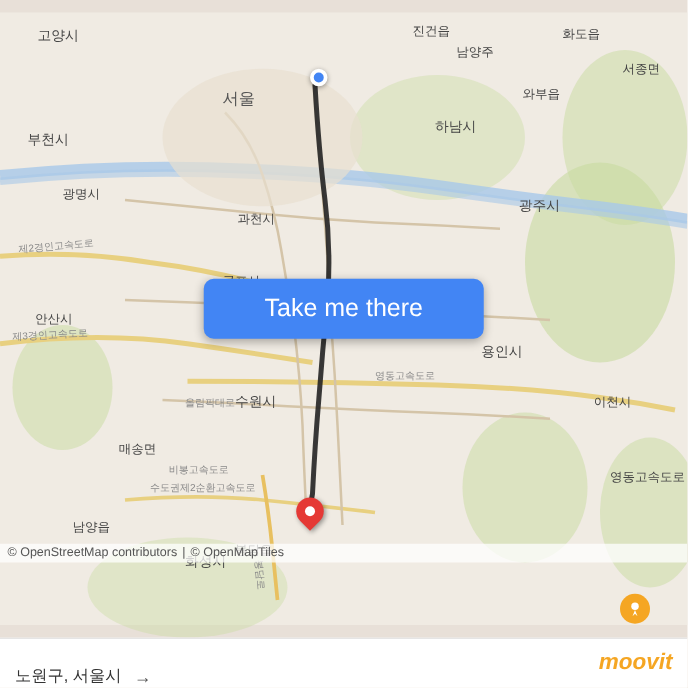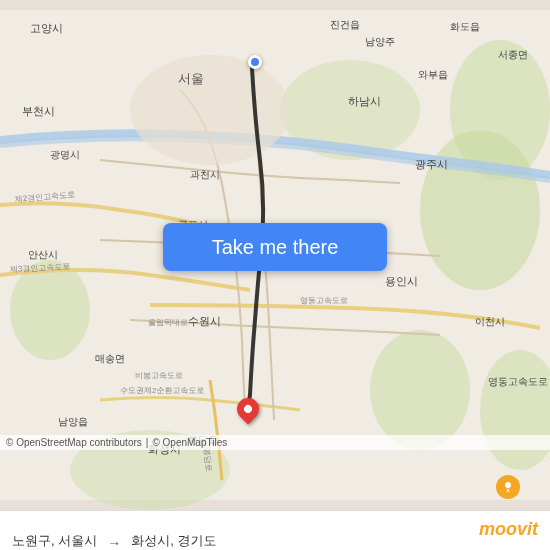--- a/index.html
+++ b/index.html
@@ -259,21 +259,20 @@
   <div id="copyright-bar">
     <span>© OpenStreetMap contributors</span>
     <span>|</span>
     <span>© OpenMapTiles</span>
   </div>
 </div>
 
 <div id="bottom-bar">
   <span class="bottom-text">노원구, 서울시</span>
   <span class="bottom-arrow">→</span>
-  <span class="bottom-text">화성시, 경기도</span>
 
   <div class="moovit-logo" style="margin-left:auto;">
     <div class="moovit-logo-icon">
       <svg width="14" height="14" viewBox="0 0 14 14">
         <circle cx="7" cy="5" r="3" fill="white"></circle>
         <path d="M 7 8 L 5 13 L 7 11 L 9 13 Z" fill="white"></path>
       </svg>
     </div>
     <span class="moovit-logo-text">moovit</span>
   </div>

